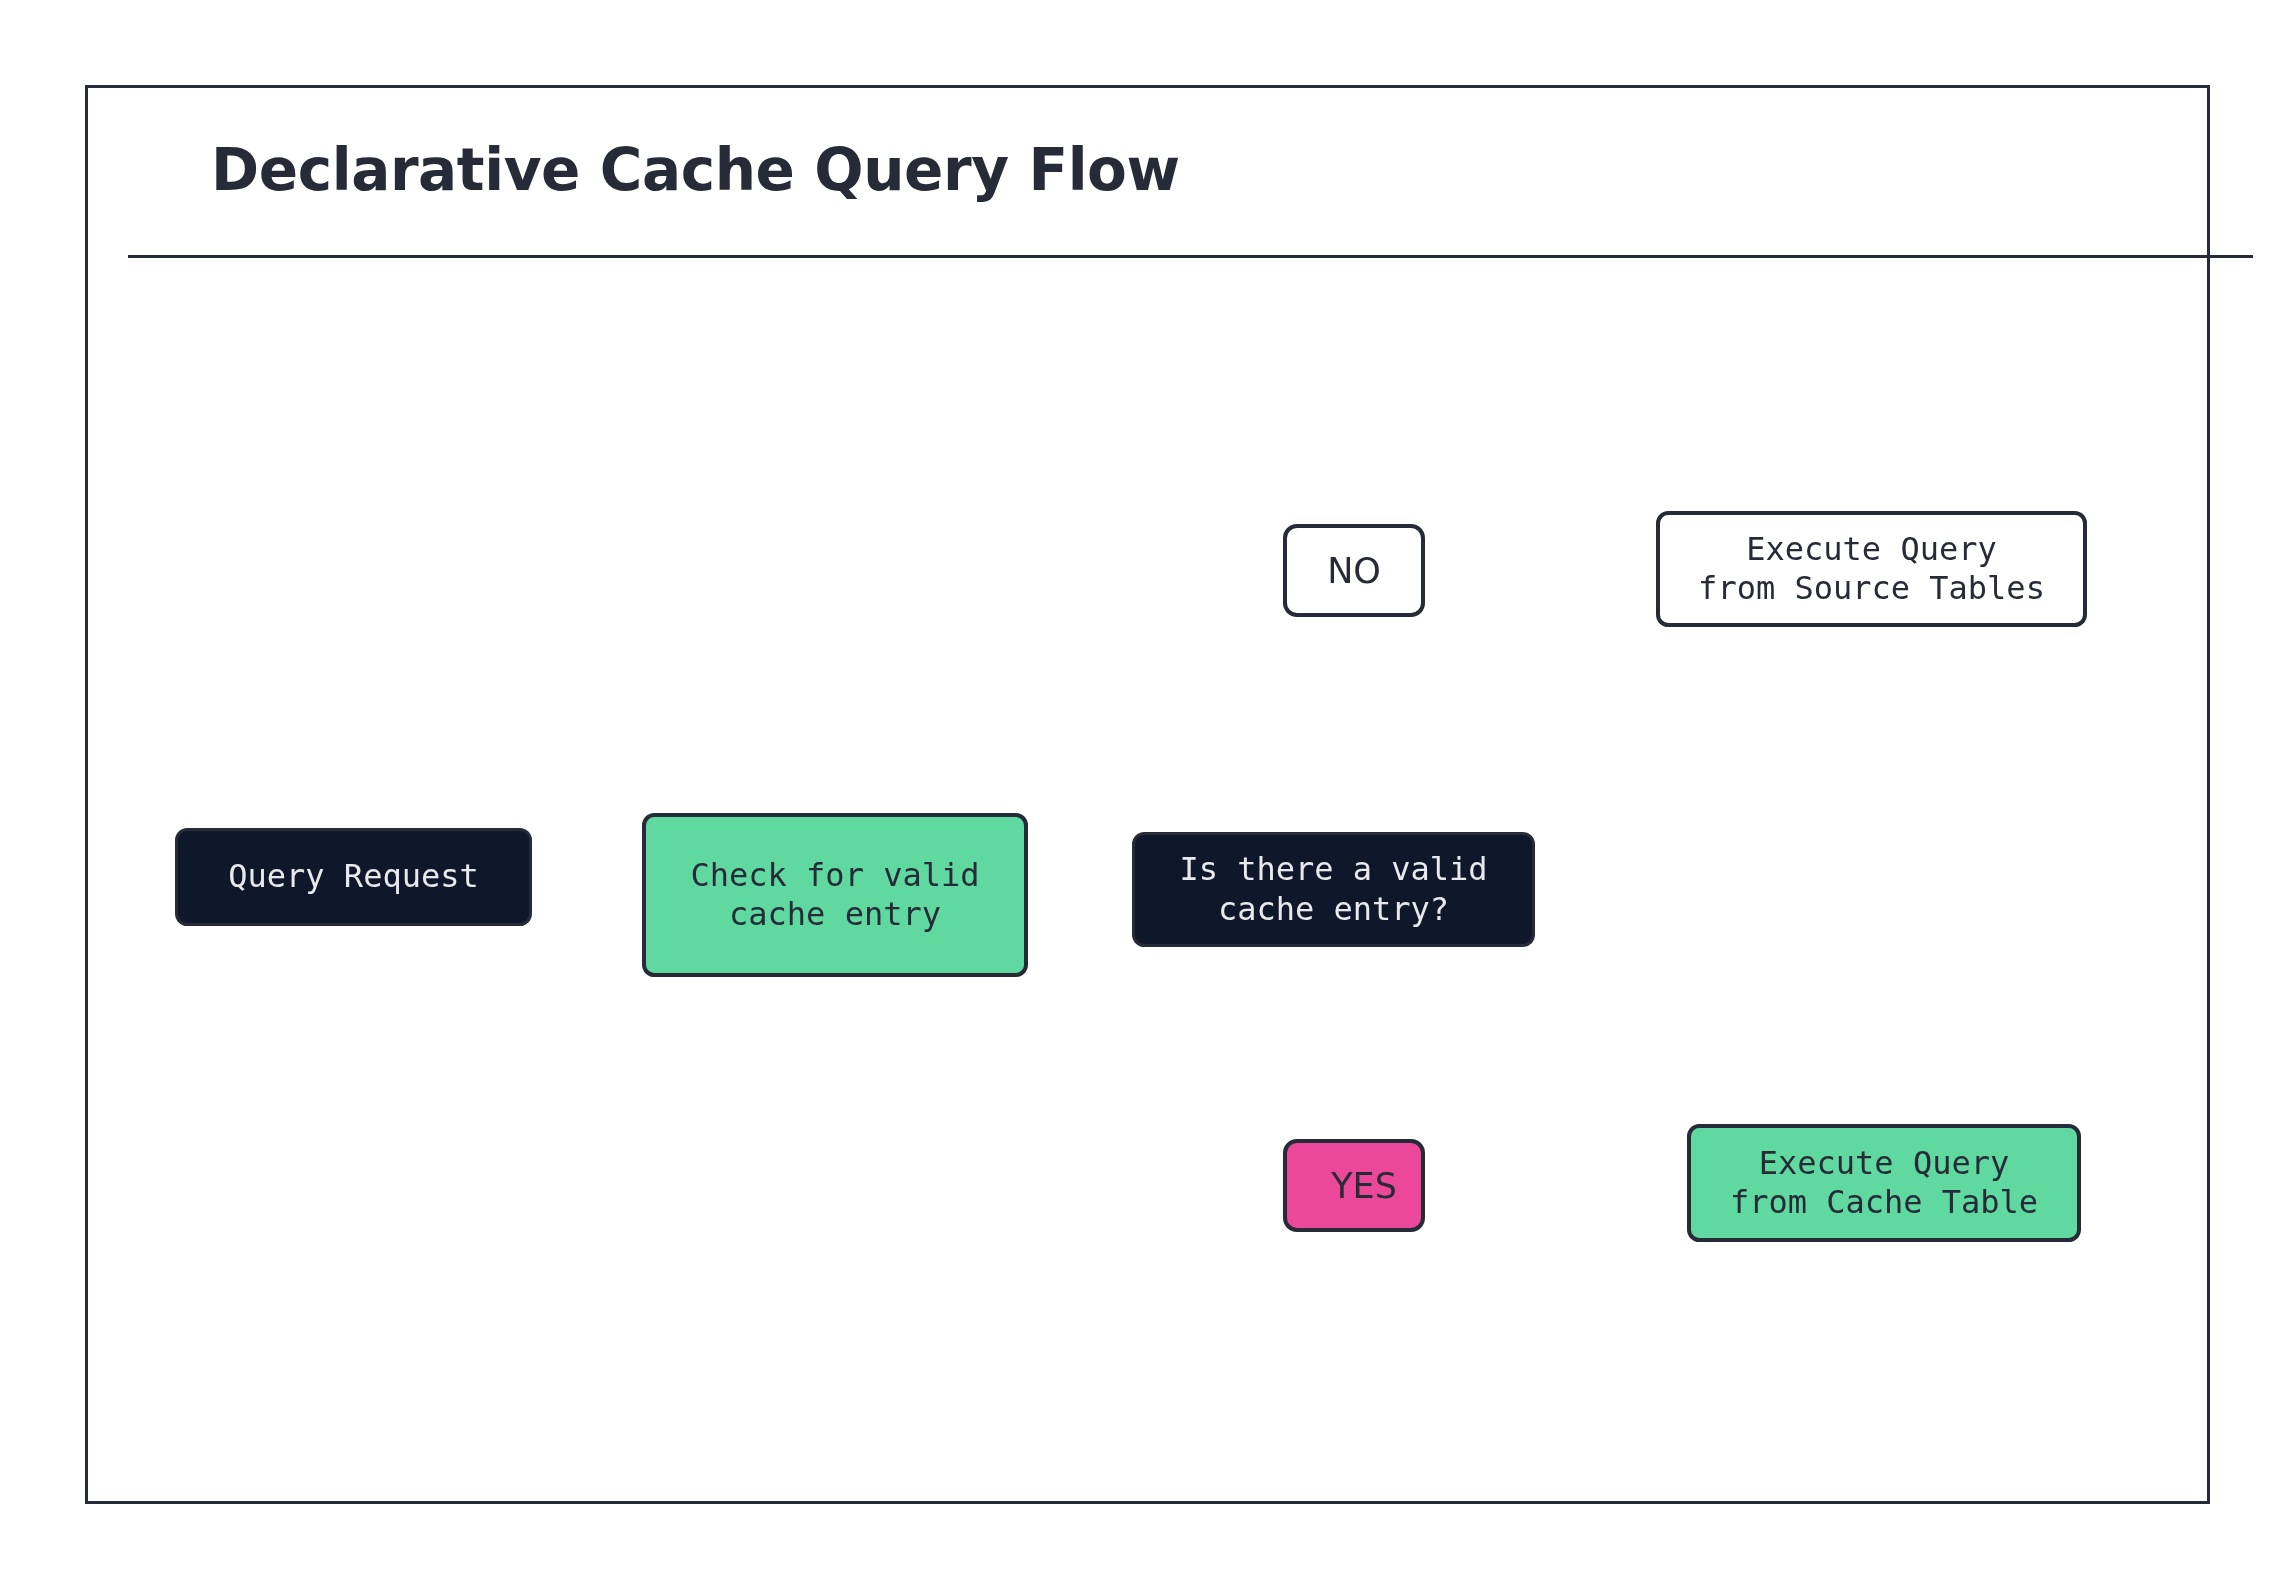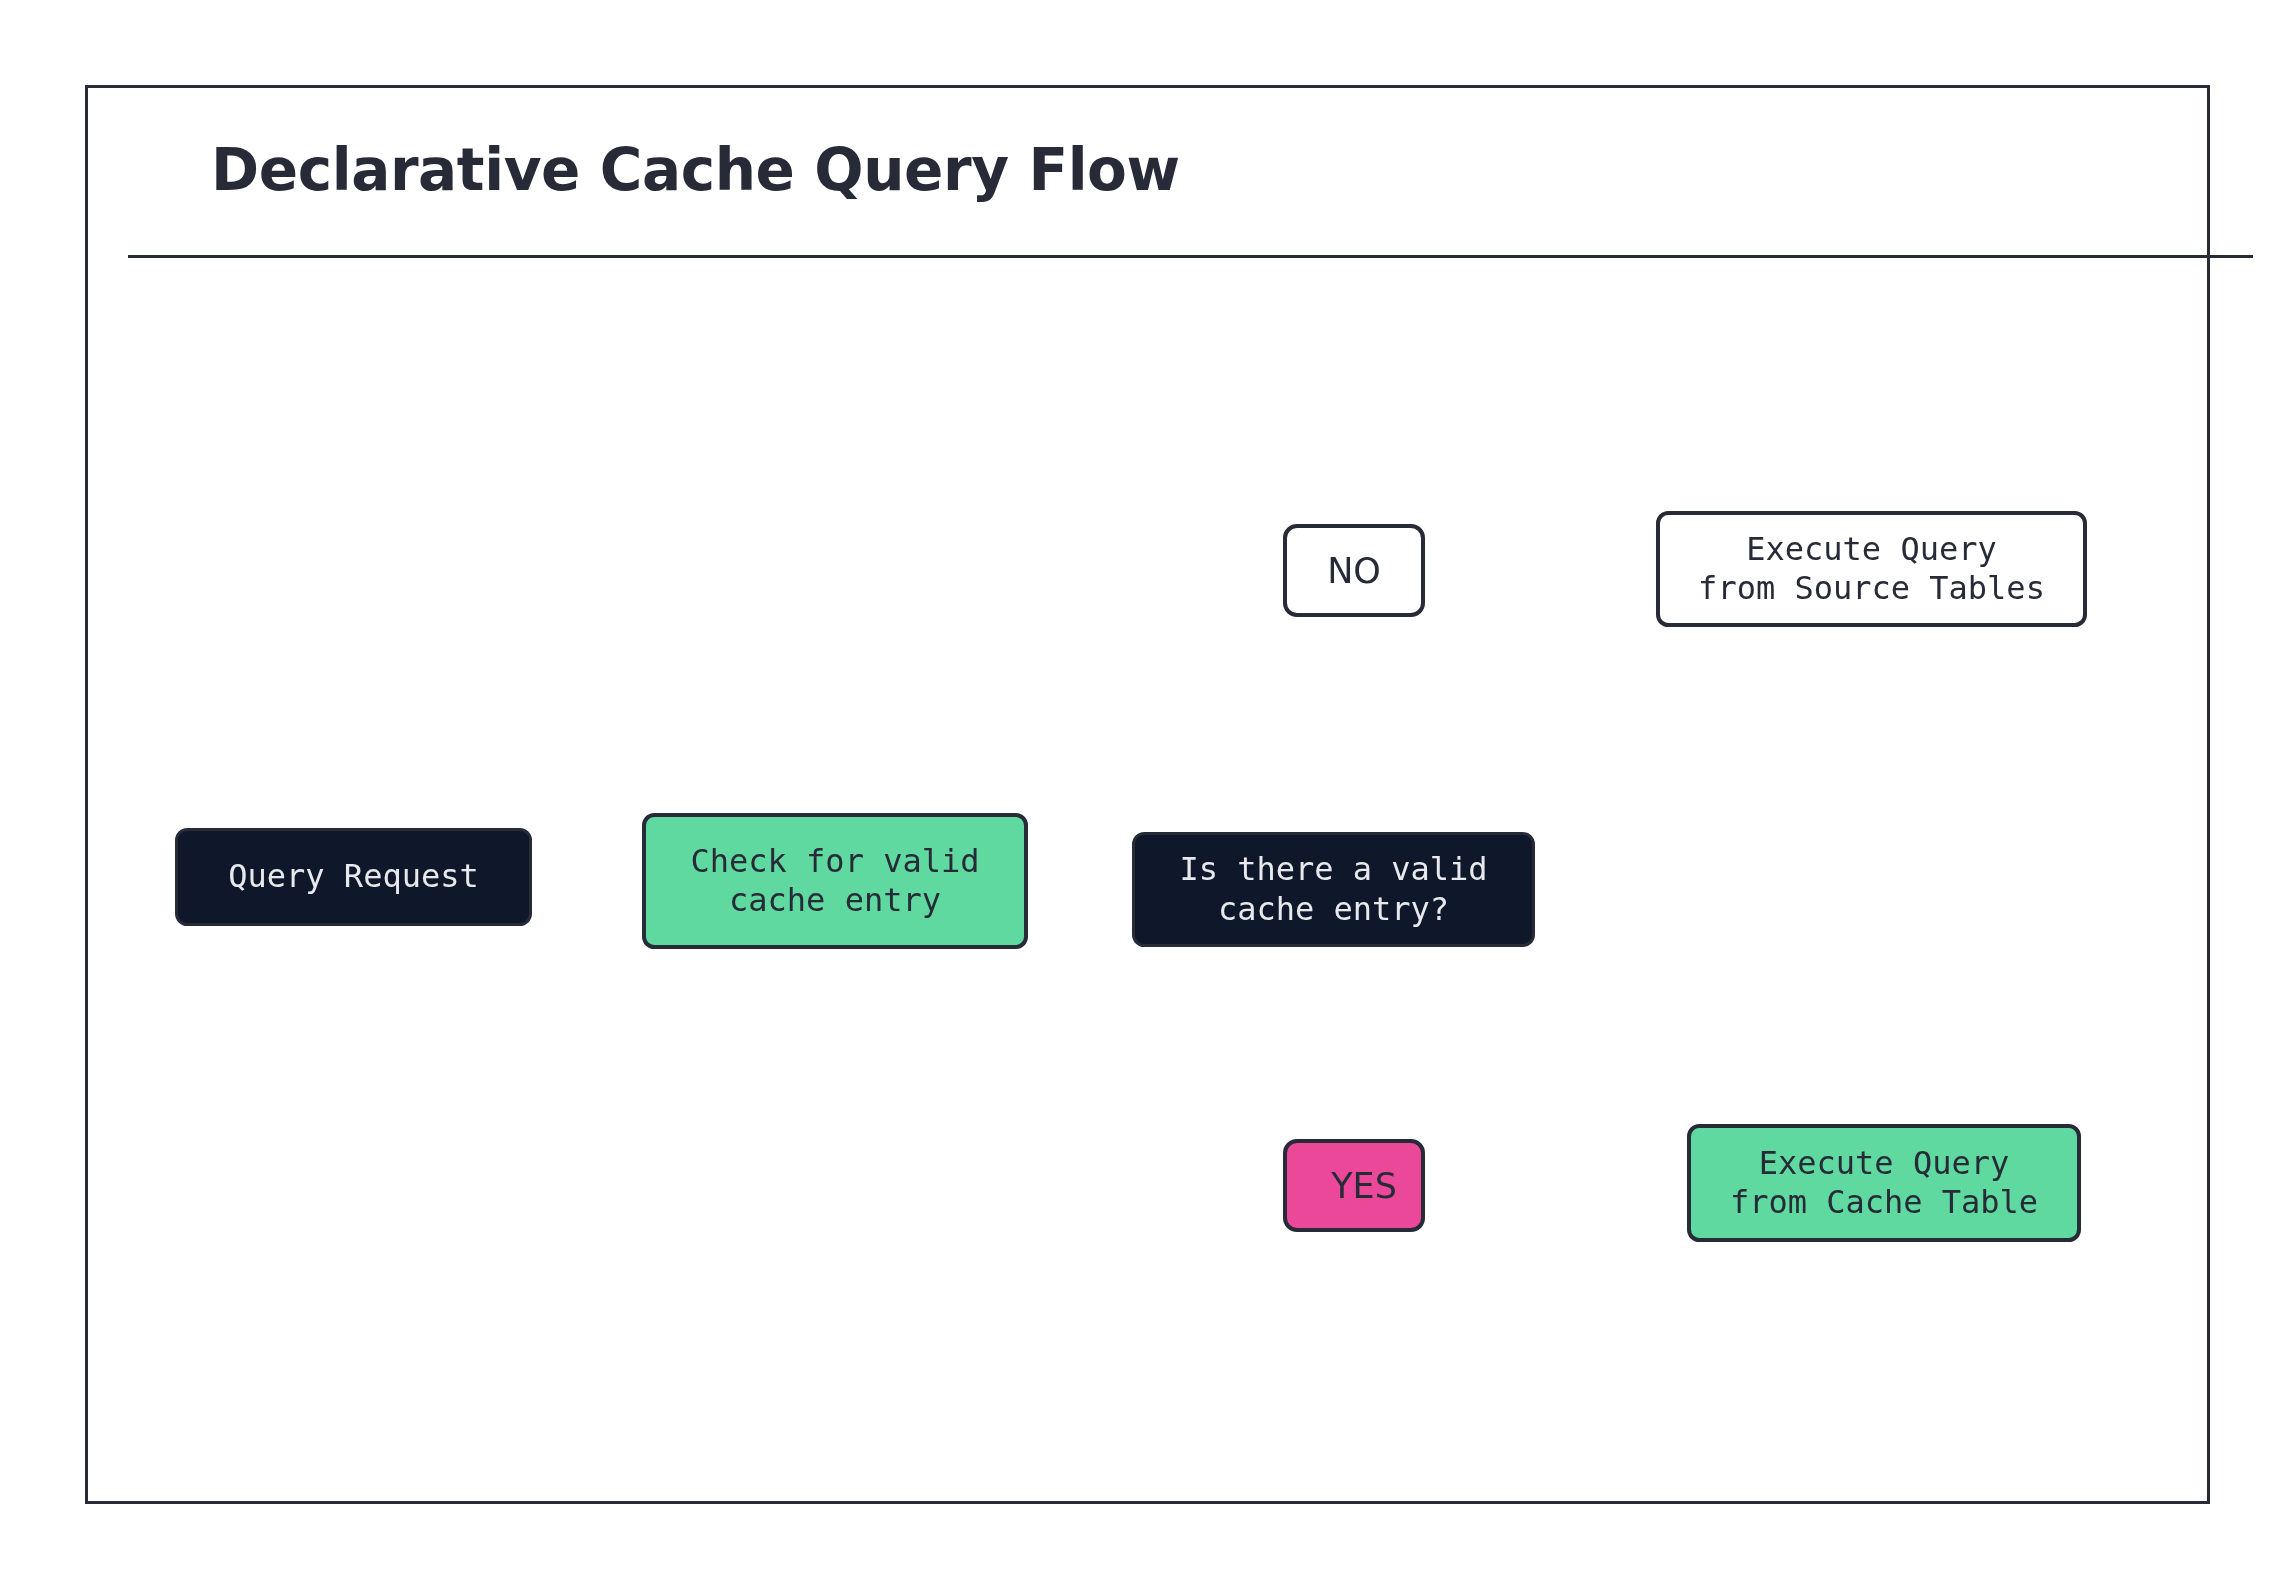--- a/index.html
+++ b/index.html
@@ -100,21 +100,21 @@
     border-radius: 14px;
     border: 4.4px solid #262B37;
     color: #262B37;
     margin-left: 27px;
   }
   .label-node.white { background: #ffffff; }
   .label-node.green { background: #ec4899; padding-left: 20px; }
 
   
   #node-query-request { left: 175px;  top: 828px;  width: 357px;  height: 98px; }
-  #node-check-cache   { left: 642px;  top: 813px;  width: 386px;  height: 136px; }
+  #node-check-cache   { left: 642px;  top: 813px;  width: 386px;  height: 164px; }
   #node-decision      { left: 1132px; top: 812px;  width: 403px;  height: 115px; margin-top: 20px; }
   #label-no           { left: 1256px; top: 524px;  width: 142px;  height: 93px; }
   #label-yes          { left: 1256px; top: 1139px; width: 142px;  height: 93px; }
   #node-source-query  { left: 1656px; top: 511px;  width: 431px;  height: 116px; }
   #node-cache-query   { left: 1687px; top: 1124px; width: 394px;  height: 118px; }
 </style>
 </head>
 <body>
 
 <div id="stage">

